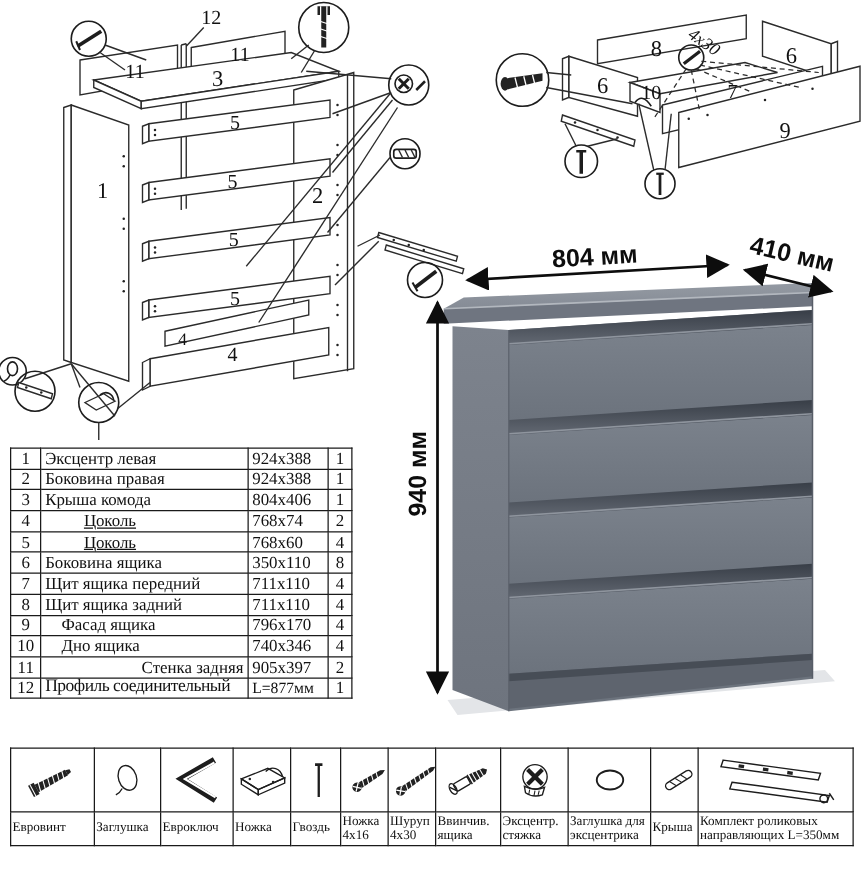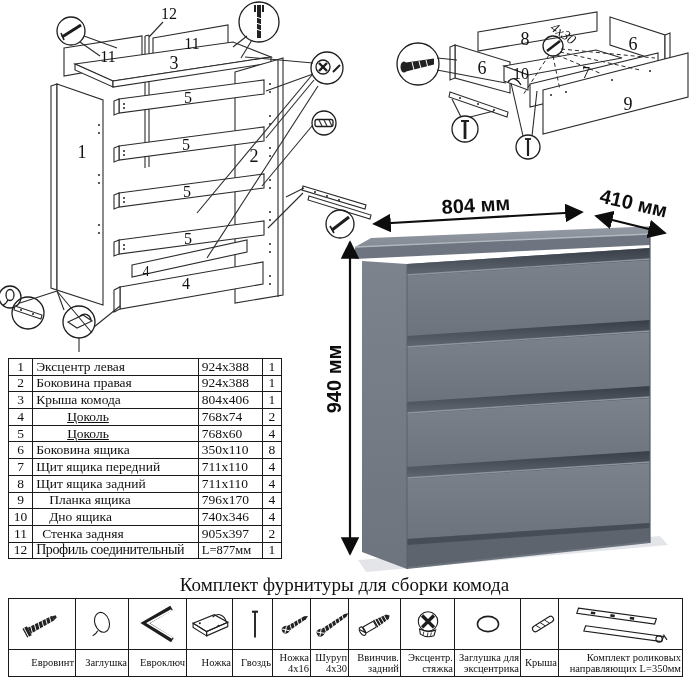--- a/index.html
+++ b/index.html
@@ -19,28 +19,28 @@
   table{border-collapse:collapse;position:absolute;background:#fff;}
   .parts-table{left:8px;top:358px;width:274px;font-size:13.5px;}
   .parts-table td{border:1.4px solid #1a1a1a;padding:0 3px;height:15.7px;line-height:1.05;white-space:nowrap;}
   .parts-table{border:1.8px solid #1a1a1a;}
   .pt-num{width:24px;text-align:center;}
   .pt-name{width:148px;text-align:left;}
   .pt-size{width:72px;text-align:left;}
   .pt-qty{width:22px;text-align:center;}
   .ind2{padding-left:34px !important;text-decoration:underline;}
   .ind1{padding-left:16px !important;}
-  .ind0{padding-left:9px !important;}
+  .ind0{padding-left:9px !important;text-align:right;}
   .cond{font-size:14px;letter-spacing:-.4px;}
   .sz12{font-size:12.5px;}
 
   .kit-title{position:absolute;left:20px;top:574px;width:649px;text-align:center;
              font-size:19px;color:#111;}
   .kit-table{left:8px;top:598px;width:674px;table-layout:fixed;border:1.8px solid #1a1a1a;}
-  .kit-table td{border:1.4px solid #1a1a1a;text-align:right;vertical-align:middle;padding:0;}
+  .kit-table td{border:1.4px solid #1a1a1a;text-align:left;vertical-align:middle;padding:0;}
   .kit-ico-row td{height:50px;}
   .kit-lbl-row td{height:26px;font-size:10.5px;line-height:1.05;padding:0 1px;}
   .kit-qty-row td{height:20px;font-size:16px;}
   .ico{width:44px;height:46px;display:block;margin:0 auto;}
   .ico.wide{width:114px;}
 </style>
 </head>
 <body>
 
 <div class="canvas">
@@ -376,21 +376,21 @@
           <td class="pt-qty">4</td>
         </tr>
     <tr>
           <td class="pt-num">8</td>
           <td class="pt-name">Щит ящика задний</td>
           <td class="pt-size">711x110</td>
           <td class="pt-qty">4</td>
         </tr>
     <tr>
           <td class="pt-num">9</td>
-          <td class="pt-name ind1">Планка ящика</td>
+          <td class="pt-name ind1">Фасад ящика</td>
           <td class="pt-size">796x170</td>
           <td class="pt-qty">4</td>
         </tr>
     <tr>
           <td class="pt-num">10</td>
           <td class="pt-name ind1">Дно ящика</td>
           <td class="pt-size">740x346</td>
           <td class="pt-qty">4</td>
         </tr>
     <tr>
@@ -401,21 +401,20 @@
         </tr>
     <tr>
           <td class="pt-num">12</td>
           <td class="pt-name cond">Профиль соединительный</td>
           <td class="pt-size sz12">L=877мм</td>
           <td class="pt-qty">1</td>
         </tr>
   </tbody>
 </table>
 
-<div class="kit-title">Комплект фурнитуры для сборки комода</div>
 
 <table class="kit-table">
   <colgroup>
     <col style="width:67px">
         <col style="width:53px">
         <col style="width:58px">
         <col style="width:46px">
     <col style="width:40px">
         <col style="width:38px">
         <col style="width:38px">
@@ -554,21 +553,21 @@
       </td>
     </tr>
     <tr class="kit-lbl-row">
       <td>Евровинт</td>
       <td>Заглушка</td>
       <td>Евроключ</td>
       <td>Ножка</td>
       <td>Гвоздь</td>
       <td>Ножка 4x16</td>
       <td>Шуруп 4x30</td>
-      <td>Ввинчив. задний</td>
+      <td>Ввинчив. ящика</td>
       <td>Эксцентр. стяжка</td>
       <td>Заглушка для эксцентрика</td>
       <td>Крыша</td>
       <td>Комплект роликовых направляющих L=350мм</td>
     </tr>
   </tbody>
 </table>
 
 </div>
 

